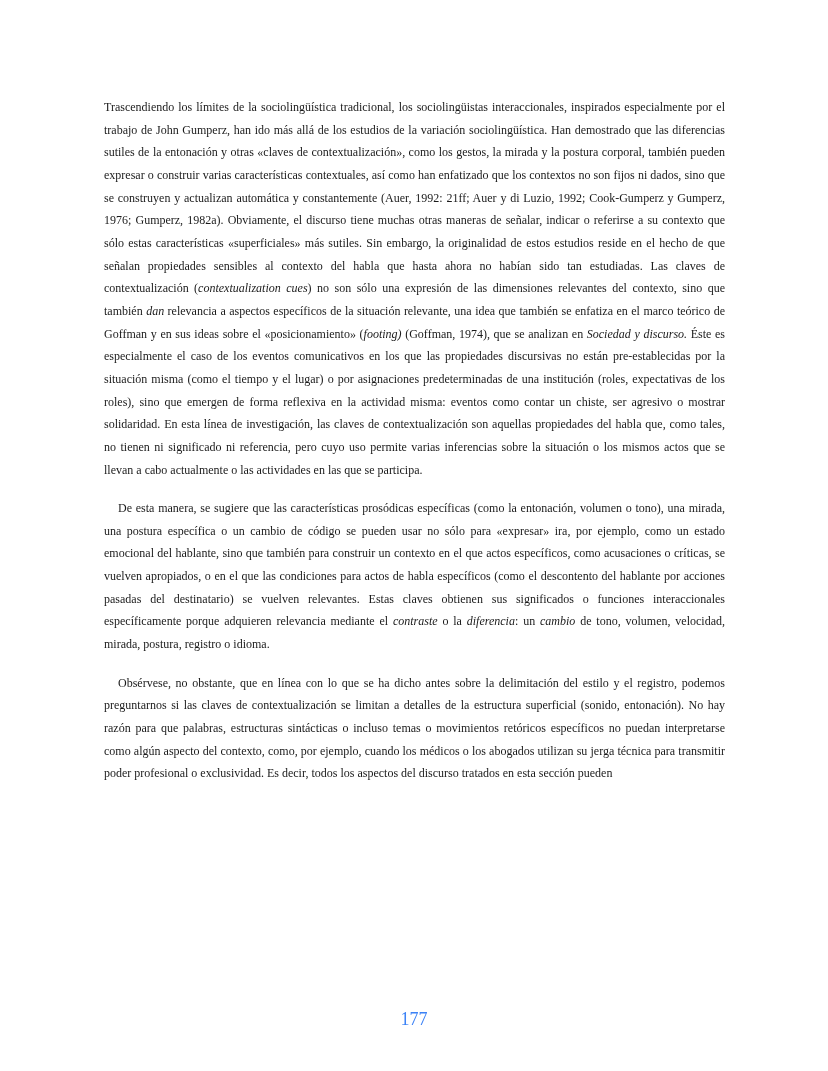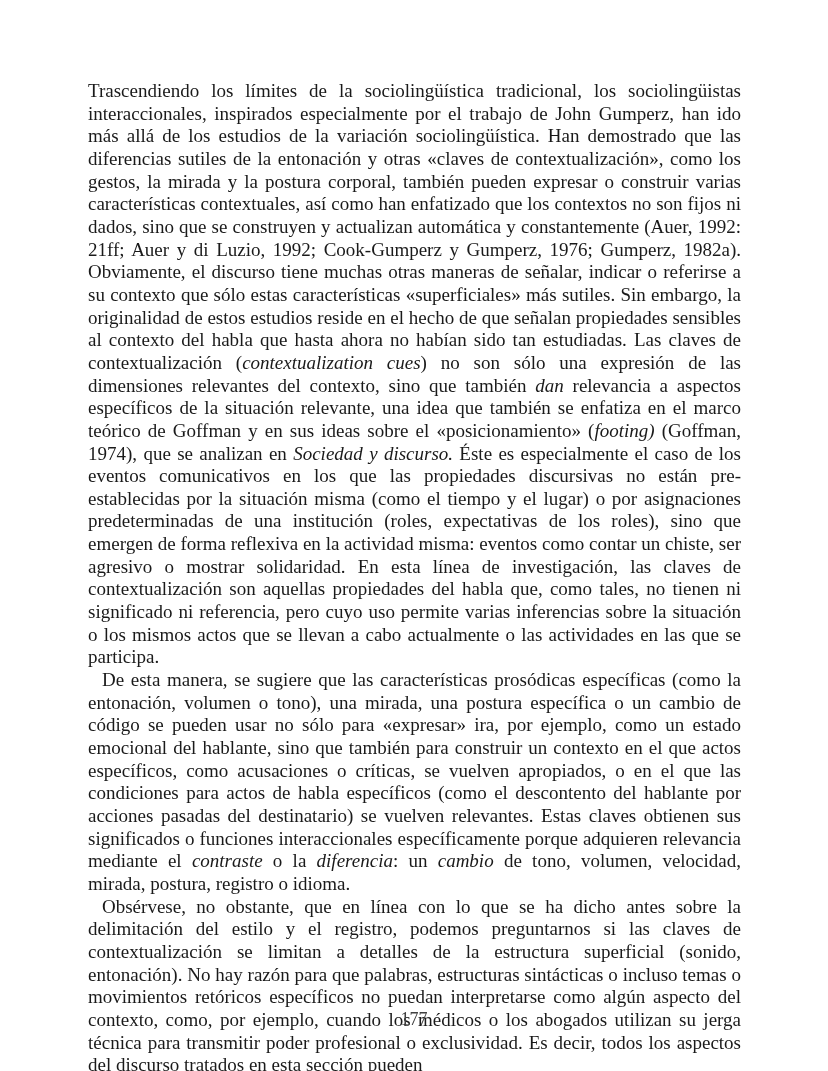--- a/index.html
+++ b/index.html
@@ -15,41 +15,41 @@
       font-family: "Liberation Serif", "DejaVu Serif", serif;
       color: #1a1a1a;
     }
     .page {
       position: absolute;
       left: 88px;
       top: 80px;
       width: 653px;
     }
     .para {
-      margin: 0;
-      font-size: 19px;
+      margin: 16px;
+      font-size: 12px;
       line-height: 22.65px;
       text-align: justify;
       text-align-last: left;
       hyphens: none;
     }
     .para.indent {
       text-indent: 14px;
     }
     .para em {
       font-style: italic;
     }
     .page-number {
       position: absolute;
       top: 1009px;
       left: 0;
       width: 828px;
       text-align: center;
       font-size: 18px;
-      color: #404040;
+      color: #3b82f6;
     }
   </style>
 </head>
 <body>
 
 <div class="page">
   <p class="para">
     <span>Trascendiendo los límites de la sociolingüística tradicional, los sociolingüistas interaccionales, inspirados especialmente por el trabajo de John Gumperz, han ido más allá de los estudios de la variación sociolingüística. Han demostrado que las diferencias sutiles de la entonación y otras «claves de contextualización», como los gestos, la mirada y la postura corporal, también pueden expresar o construir varias características contextuales, así como han enfatizado que los contextos no son fijos ni dados, sino que se construyen y actualizan automática y constantemente (Auer, 1992: 21ff; Auer y di Luzio, 1992; Cook-Gumperz y Gumperz, 1976; Gumperz, 1982a). Obviamente, el discurso tiene muchas otras maneras de señalar, indicar o referirse a su contexto que sólo estas características «superficiales» más sutiles. Sin embargo, la originalidad de estos estudios reside en el hecho de que señalan propiedades sensibles al contexto del habla que hasta ahora no habían sido tan estudiadas. Las claves de contextualización (</span><em>contextualization cues</em><span>) no son sólo una expresión de las dimensiones relevantes del contexto, sino que también </span><em>dan</em><span> relevancia a aspectos específicos de la situación relevante, una idea que también se enfatiza en el marco teórico de Goffman y en sus ideas sobre el «posicionamiento» (</span><em>footing)</em><span> (Goffman, 1974), que se analizan en </span><em>Sociedad y discurso.</em><span> Éste es especialmente el caso de los eventos comunicativos en los que las propiedades discursivas no están pre-establecidas por la situación misma (como el tiempo y el lugar) o por asignaciones predeterminadas de una institución (roles, expectativas de los roles), sino que emergen de forma reflexiva en la actividad misma: eventos como contar un chiste, ser agresivo o mostrar solidaridad. En esta línea de investigación, las claves de contextualización son aquellas propiedades del habla que, como tales, no tienen ni significado ni referencia, pero cuyo uso permite varias inferencias sobre la situación o los mismos actos que se llevan a cabo actualmente o las actividades en las que se participa.</span>
   </p>
   <p class="para indent">

